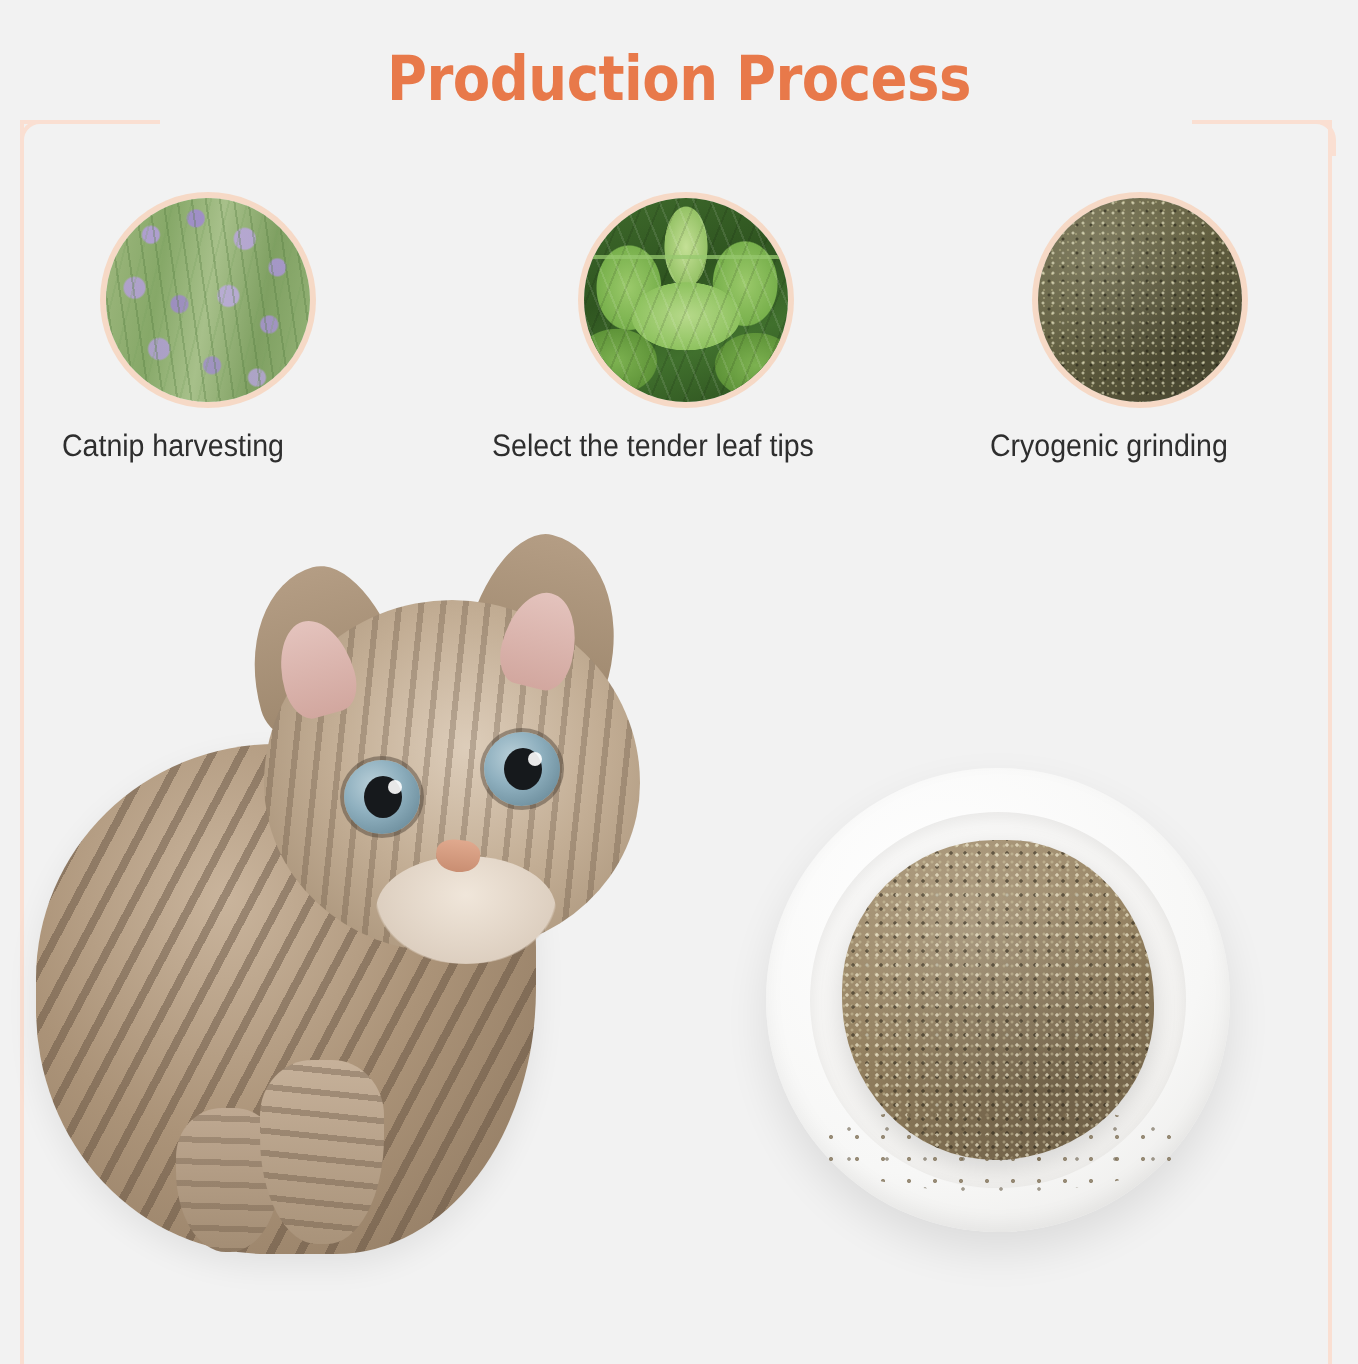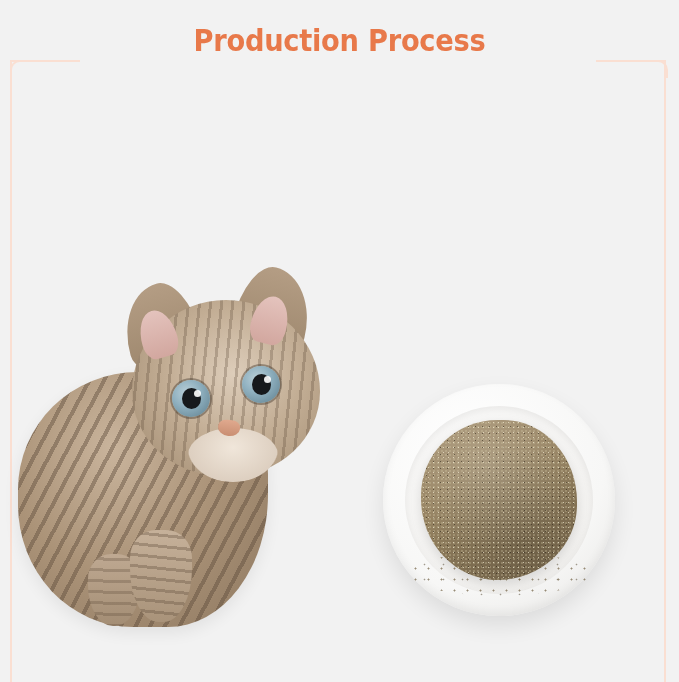--- a/index.html
+++ b/index.html
@@ -289,20 +289,44 @@
 
   <div class="frame-line frame-h-left"></div>
   <div class="frame-line frame-h-right"></div>
   <div class="frame-line frame-v-left"></div>
   <div class="frame-line frame-v-right"></div>
   <div class="frame-corner corner-tl"></div>
   <div class="frame-corner corner-tr"></div>
 
   <div class="title">Production Process</div>
 
+  <div class="steps">
+
+    <div class="step" style="left:53px; top:99px;">
+      <div class="step-circle">
+        <div class="step-art art-field"></div>
+      </div>
+      <div class="step-label" style="left:-22px;">Catnip harvesting</div>
+    </div>
+
+    <div class="step" style="left:292px; top:99px;">
+      <div class="step-circle">
+        <div class="step-art art-leaf"></div>
+      </div>
+      <div class="step-label" style="left:-46px;">Select the tender leaf tips</div>
+    </div>
+
+    <div class="step" style="left:519px; top:99px;">
+      <div class="step-circle">
+        <div class="step-art art-powder"></div>
+      </div>
+      <div class="step-label" style="left:-24px;">Cryogenic grinding</div>
+    </div>
+
+  </div>
 
   <div class="hero">
 
     <div class="kitten">
       <div class="k-body"></div>
       <div class="k-ear k-ear-l"></div>
       <div class="k-ear k-ear-r"></div>
       <div class="k-head"></div>
       <div class="k-ear-in k-ear-in-l"></div>
       <div class="k-ear-in k-ear-in-r"></div>

